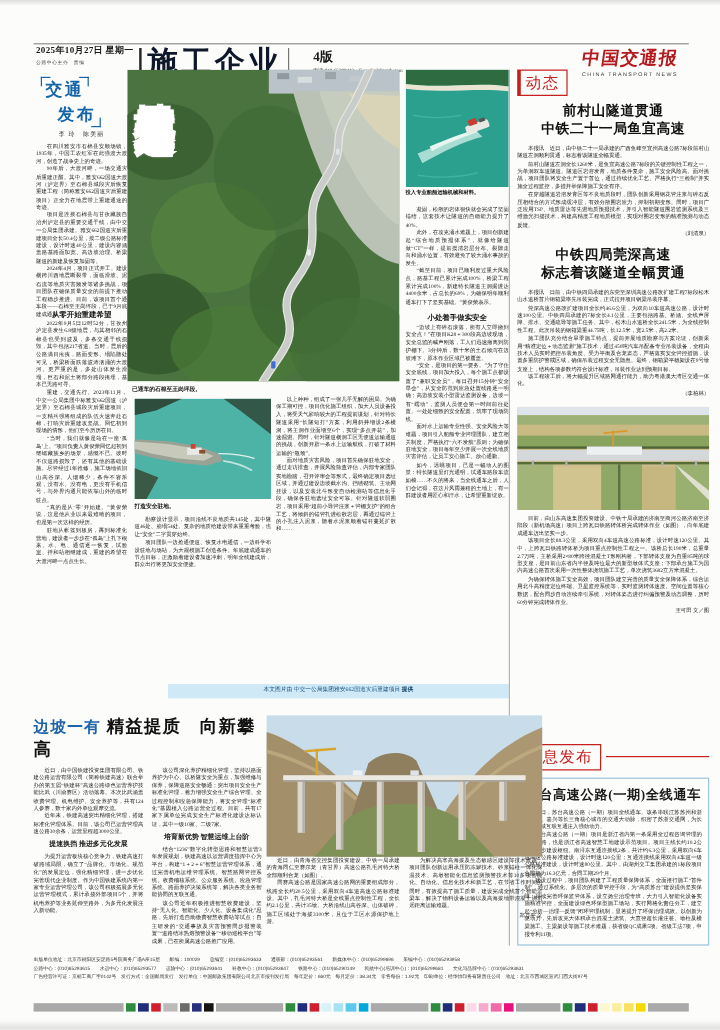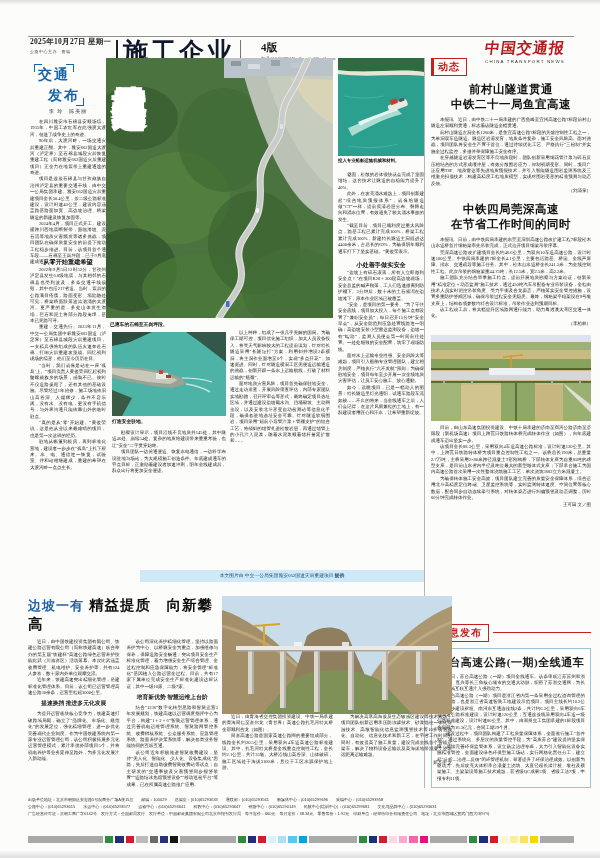--- a/index.html
+++ b/index.html
@@ -57,21 +57,21 @@
   .lead-sub2{left:310px;top:200px;width:86px;}
   .col4b{left:310px;top:212px;width:86px;height:298px;overflow:hidden;}
   .credit{left:112px;top:512px;width:284px;height:12px;background:#cfe9f7;color:#15527e;
           font-size:4.8px;line-height:12px;text-align:center;}
   .credit b{color:#0c3d61;}
 
   
   .side-rule{left:424px;top:58px;width:1px;height:730px;background:#b5b5b5;}
   .sidebar{left:431px;top:56px;width:160px;height:734px;}
   .redtag{display:inline-block;border:1px solid #c5201f;border-left:3px solid #c5201f;color:#c5201f;
-          font-weight:bold;font-size:10px;padding:1px 6px 1px 4px;font-family:"Liberation Sans",sans-serif;letter-spacing:1px;}
+          font-weight:normal;font-size:13px;padding:1px 6px 1px 4px;font-family:"Liberation Sans",sans-serif;letter-spacing:1px;}
   .tagrow{display:flex;align-items:center;margin:2px 0 6px 0;}
   .tagrow .redline{flex:1;height:1px;background:#c5201f;margin-left:4px;}
   .art-h{font-size:11.5px;line-height:1.3;font-weight:900;text-align:center;letter-spacing:.5px;color:#111;margin:4px 0 5px 0;}
   .side-sec{margin-bottom:9px;}
   .side-photo{width:160px;height:86px;margin:4px 0;}
   .info-sec{position:absolute;left:0;right:0;bottom:2px;}
   .info-box{border:1px solid #9cc3da;padding:4px 5px 5px 5px;background:#fdfdfc;}
   .info-h{font-size:11px;font-weight:900;text-align:center;letter-spacing:.5px;margin:2px 0 4px 0;}
 
   
@@ -247,21 +247,21 @@
           <p>本报讯　近日，由中铁二十一局承建的广西鱼峰至宜州高速公路7标段前村山隧道左洞顺利贯通，标志着该隧道全幅贯通。</p>
           <p>前村山隧道左洞全长1260米，是鱼宜高速公路7标段的关键控制性工程之一，为单洞双车道隧道。隧道区岩溶发育，地质条件复杂，施工安全风险高。面对挑战，项目团队将安全生产置于首位，通过持续优化工艺、严格执行“三检制”并实施全过程监控，多措并举保障施工安全有序。</p>
           <p>在穿越隧道岩溶发育区等不良地质段时，团队创新采用钢花管注浆与碎石反压相结合的方式形成缓冲层，有效分散围岩应力，抑制初期变形。同时，项目广泛应用TSP、地质雷达等先进地质预报技术，并引入智能隧道围岩监测系统及三维激光扫描技术，构建高精度工程地质模型，实现对围岩变形的精准预测与动态反馈。</p>
         </div>
       <div class="byline">（刘清泉）</div>
     </div>
 
     <div class="side-sec">
       <div class="art-h">
         <div>中铁四局莞深高速</div>
-        <div>在节省工作时间的同时</div>
+        <div>标志着该隧道全幅贯通</div>
       </div>
       <div class="bodytxt">
           <p>本报讯　日前，由中铁四局承建的东莞至深圳高速公路改扩建工程7标段松木山水道桥首片钢箱梁率先吊装完成，正式拉开项目钢梁吊装序幕。</p>
           <p>莞深高速公路改扩建项目全长约46.6公里，为双向10车道高速公路，设计时速100公里。中铁四局承建的7标全长4.1公里，主要包括路基、桥涵、全线声屏障、排水、交通疏导等施工任务。其中，松木山水道桥全长241.5米，为全线控制性工程。此次吊装的钢箱梁重44.75吨，长12.5米，宽2.5米，高2.2米。</p>
           <p>施工团队充分结合旱季施工特点，提前开展地质勘察与方案论证，创新采用“精准定位＋动态监测”施工技术，通过450吨汽车吊配备专业吊装设备，全程由技术人员实时把控吊装角度、受力平衡及合龙姿态，严格落实安全管控措施，设置多重防护警戒区域，确保吊装过程安全无隐患。最终，钢箱梁平稳架设在9号墩支座上，结构各项参数均符合设计标准，吊装作业达到预期目标。</p>
           <p>该工程竣工后，将大幅提升区域路网通行能力，助力粤港澳大湾区交通一体化。</p>
         </div>
       <div class="byline">（李柏林）</div>
     </div>
 

